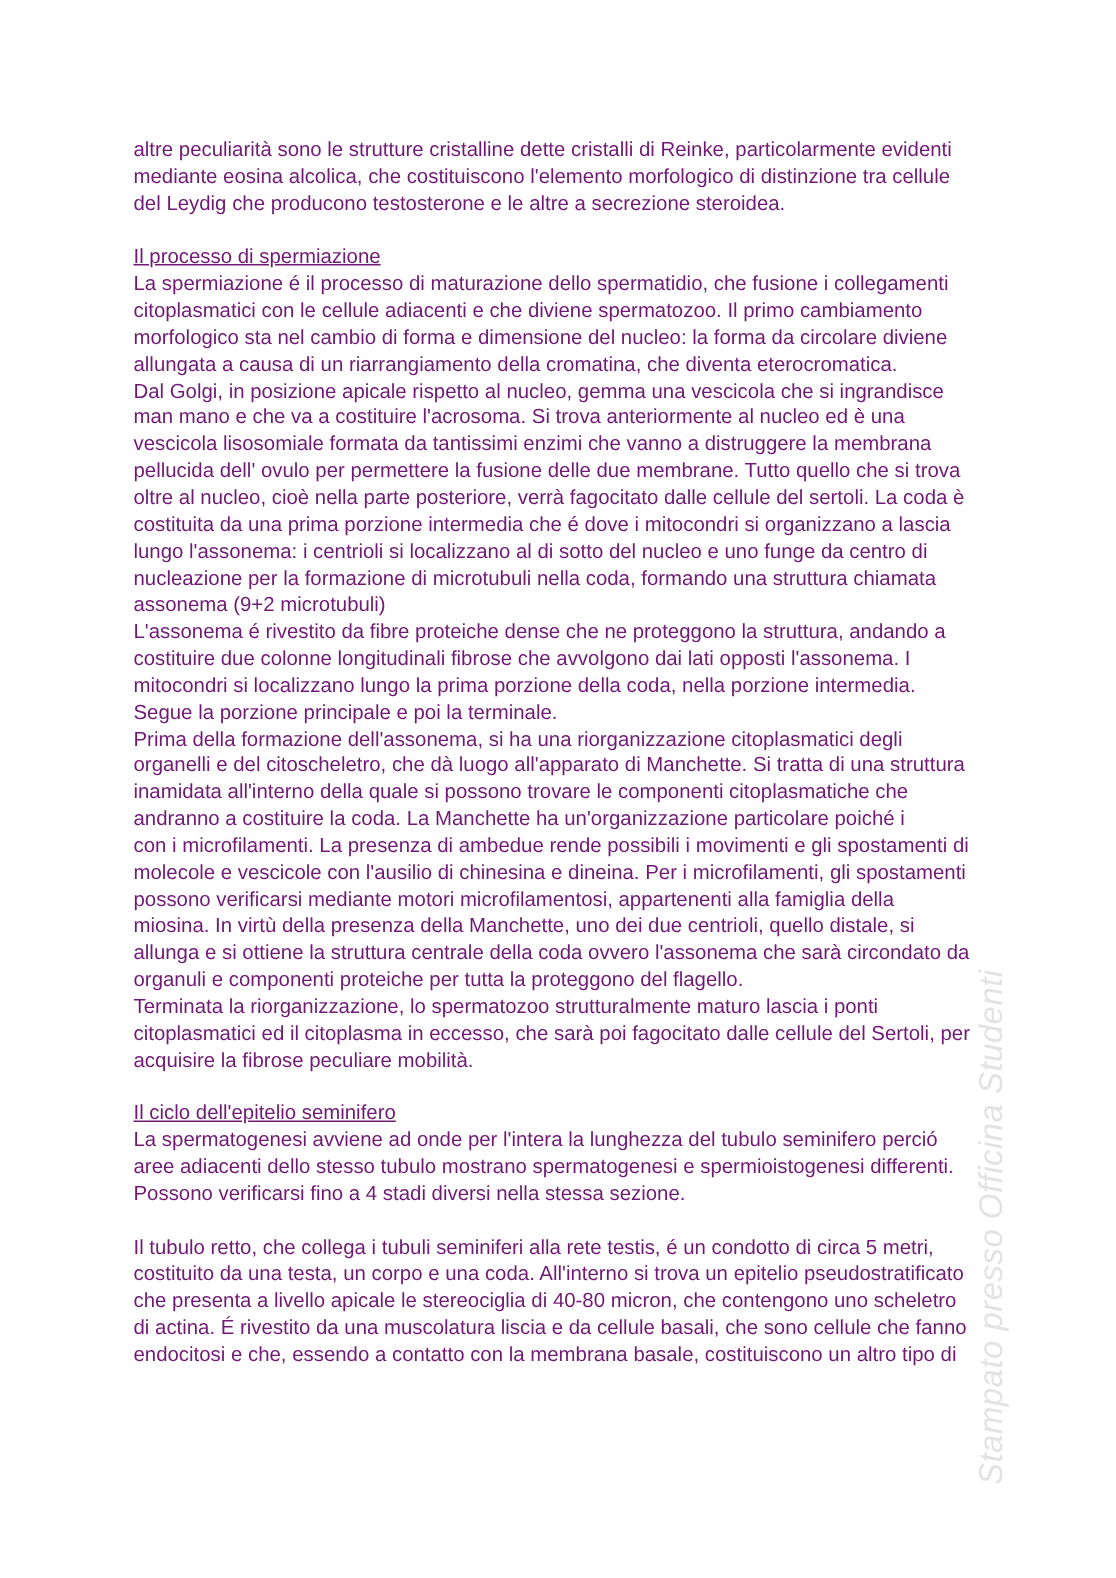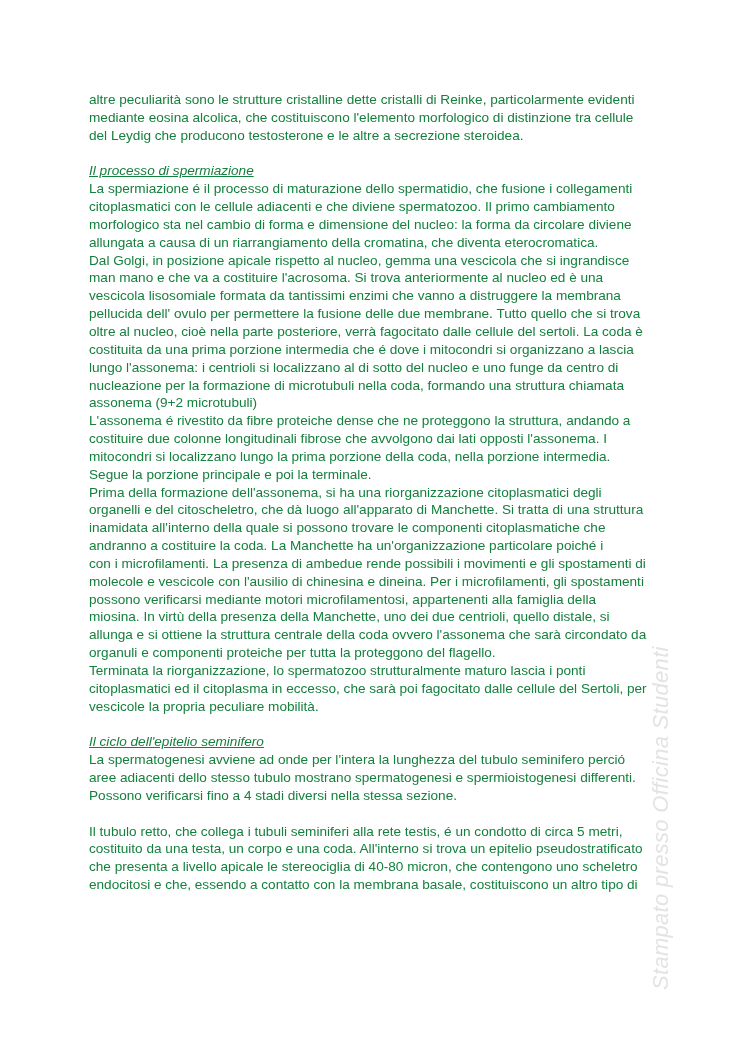--- a/index.html
+++ b/index.html
@@ -14,31 +14,30 @@
       overflow: hidden;
     }
     .page {
       position: absolute;
       left: 89px;
       top: 91px;
       width: 570px;
       font-family: "Liberation Sans", sans-serif;
       font-size: 13.6px;
       line-height: 17.85px;
-      color: #15803d;
+      color: #701a75;
     }
     .line {
       white-space: nowrap;
       height: 17.85px;
     }
     .blank {
       height: 17.85px;
     }
     .heading {
-      font-style: italic;
       text-decoration: underline;
       white-space: nowrap;
       height: 17.85px;
     }
     .watermark {
       position: absolute;
       left: 648px;
       top: 990px;
       transform-origin: 0 0;
       transform: rotate(-90deg);
@@ -84,31 +83,32 @@
       <div class="line">inamidata all'interno della quale si possono trovare le componenti citoplasmatiche che</div>
       <div class="line">andranno a costituire la coda. La Manchette ha un'organizzazione particolare poiché i</div>
       <div class="line">con i microfilamenti. La presenza di ambedue rende possibili i movimenti e gli spostamenti di</div>
       <div class="line">molecole e vescicole con l'ausilio di chinesina e dineina. Per i microfilamenti, gli spostamenti</div>
       <div class="line">possono verificarsi mediante motori microfilamentosi, appartenenti alla famiglia della</div>
       <div class="line">miosina. In virtù della presenza della Manchette, uno dei due centrioli, quello distale, si</div>
       <div class="line">allunga e si ottiene la struttura centrale della coda ovvero l'assonema che sarà circondato da</div>
       <div class="line">organuli e componenti proteiche per tutta la proteggono del flagello.</div>
       <div class="line">Terminata la riorganizzazione, lo spermatozoo strutturalmente maturo lascia i ponti</div>
       <div class="line">citoplasmatici ed il citoplasma in eccesso, che sarà poi fagocitato dalle cellule del Sertoli, per</div>
-      <div class="line">vescicole la propria peculiare mobilità.</div>
+      <div class="line">acquisire la fibrose peculiare mobilità.</div>
     </div>
     <div class="blank"></div>
     <div class="heading">Il ciclo dell'epitelio seminifero</div>
     <div>
       <div class="line">La spermatogenesi avviene ad onde per l'intera la lunghezza del tubulo seminifero perció</div>
       <div class="line">aree adiacenti dello stesso tubulo mostrano spermatogenesi e spermioistogenesi differenti.</div>
       <div class="line">Possono verificarsi fino a 4 stadi diversi nella stessa sezione.</div>
     </div>
     <div class="blank"></div>
     <div>
       <div class="line">Il tubulo retto, che collega i tubuli seminiferi alla rete testis, é un condotto di circa 5 metri,</div>
       <div class="line">costituito da una testa, un corpo e una coda. All'interno si trova un epitelio pseudostratificato</div>
       <div class="line">che presenta a livello apicale le stereociglia di 40-80 micron, che contengono uno scheletro</div>
+      <div class="line">di actina. É rivestito da una muscolatura liscia e da cellule basali, che sono cellule che fanno</div>
       <div class="line">endocitosi e che, essendo a contatto con la membrana basale, costituiscono un altro tipo di</div>
     </div>
   </div>
 
 <div class="watermark">Stampato presso Officina Studenti</div>
 
 </body></html>

